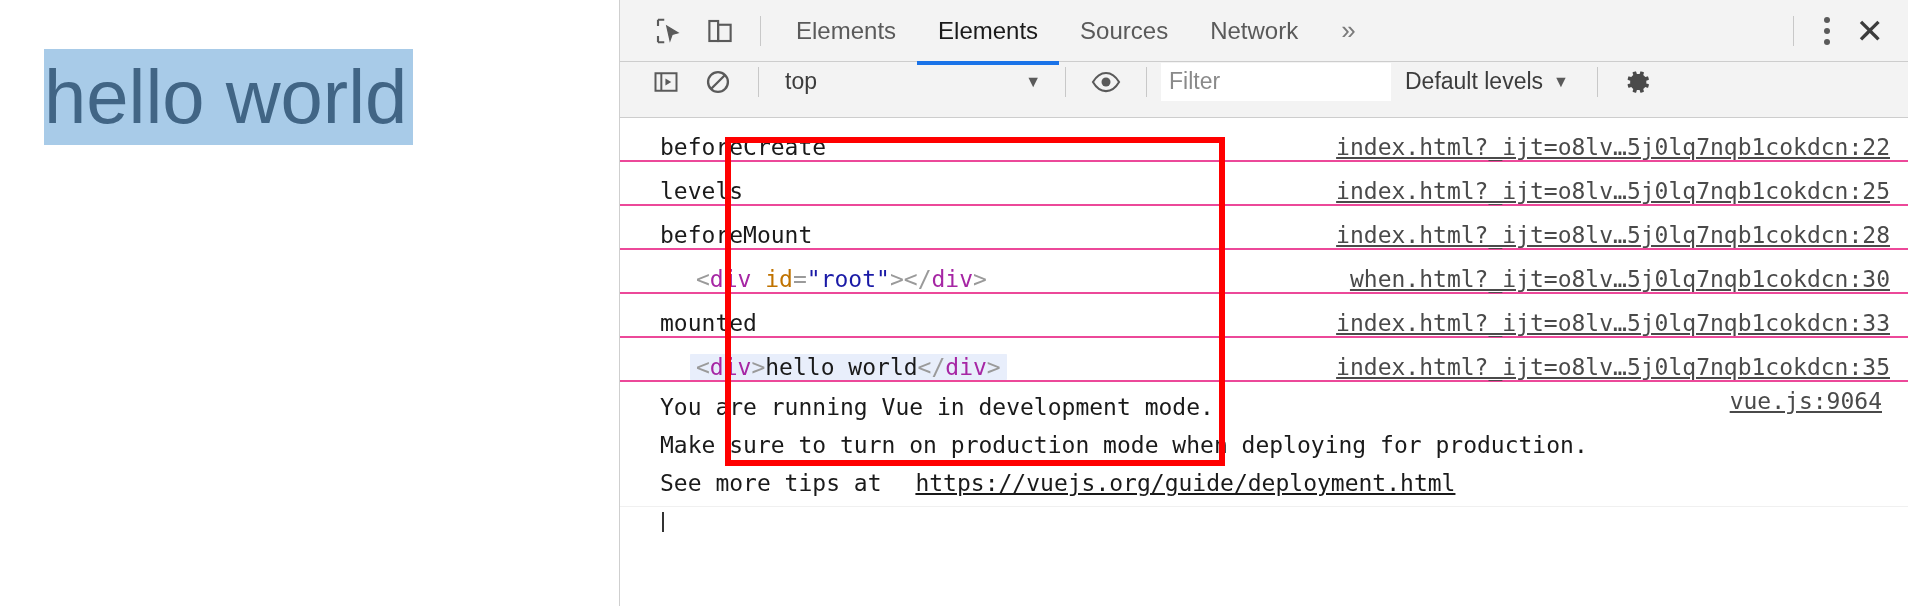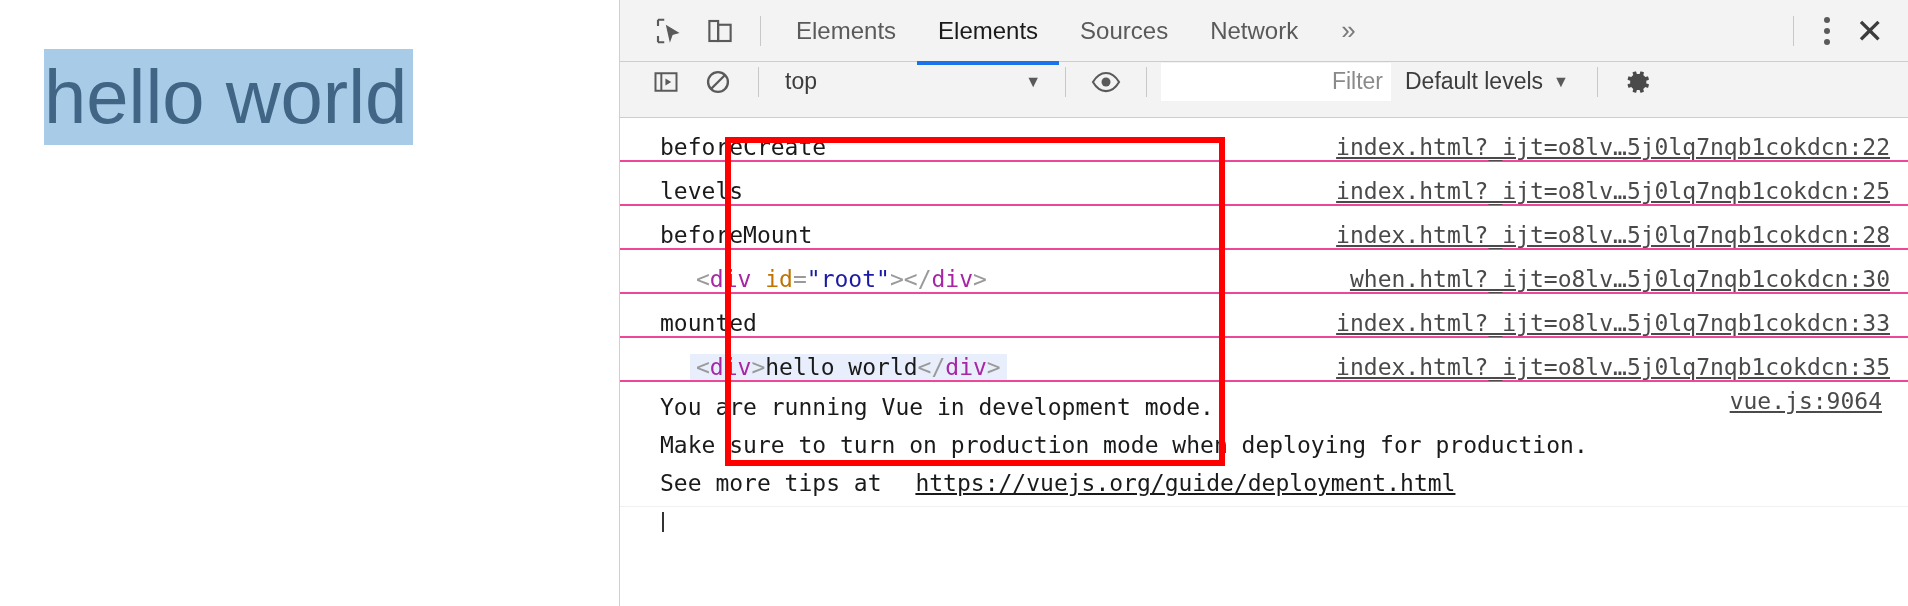--- a/index.html
+++ b/index.html
@@ -90,21 +90,20 @@
     display: flex; align-items: center; justify-content: space-between;
     width: 278px; height: 40px; padding: 0 10px 0 12px;
     font-size: 23px; color: #3c3c3c; cursor: pointer;
   }
   .caret { font-size: 16px; color: #5a5a5a; }
   .filter-input {
     width: 230px; height: 38px;
     background: #ffffff; border: none; outline: none;
     font-size: 23px; color: #303030; padding: 0 8px;
     font-family: "Liberation Sans", sans-serif;
-    text-align: right;
   }
   .filter-input::placeholder { color: #8a8a8a; }
   .levels {
     font-size: 23px; color: #3c3c3c; cursor: pointer;
     display: flex; align-items: center; gap: 10px; padding: 0 14px;
     white-space: nowrap;
   }
 
   
   .console-body {

